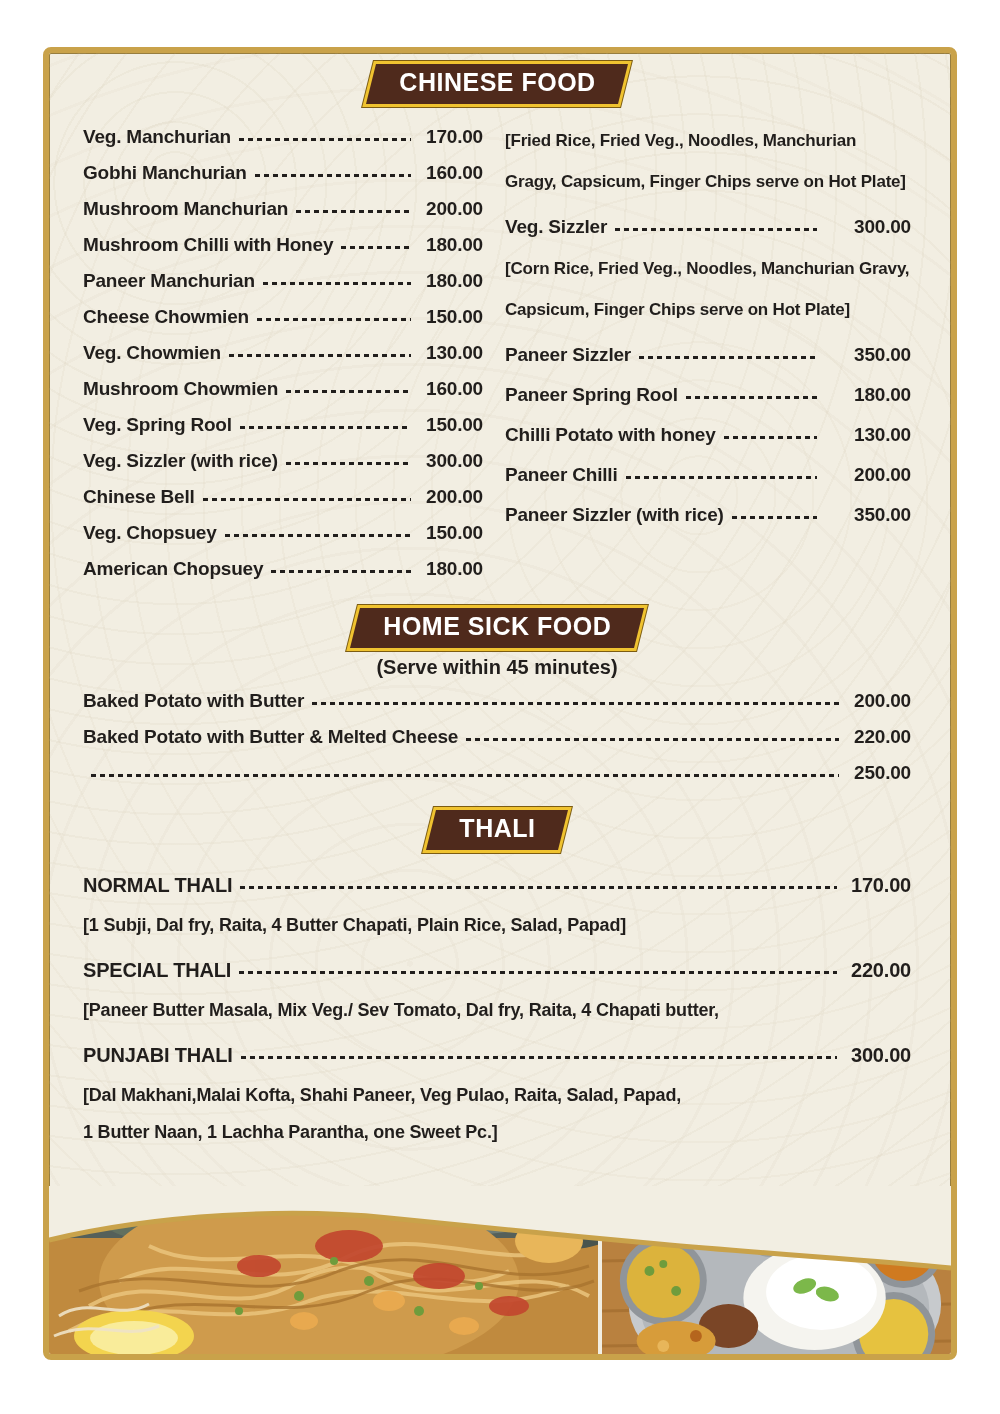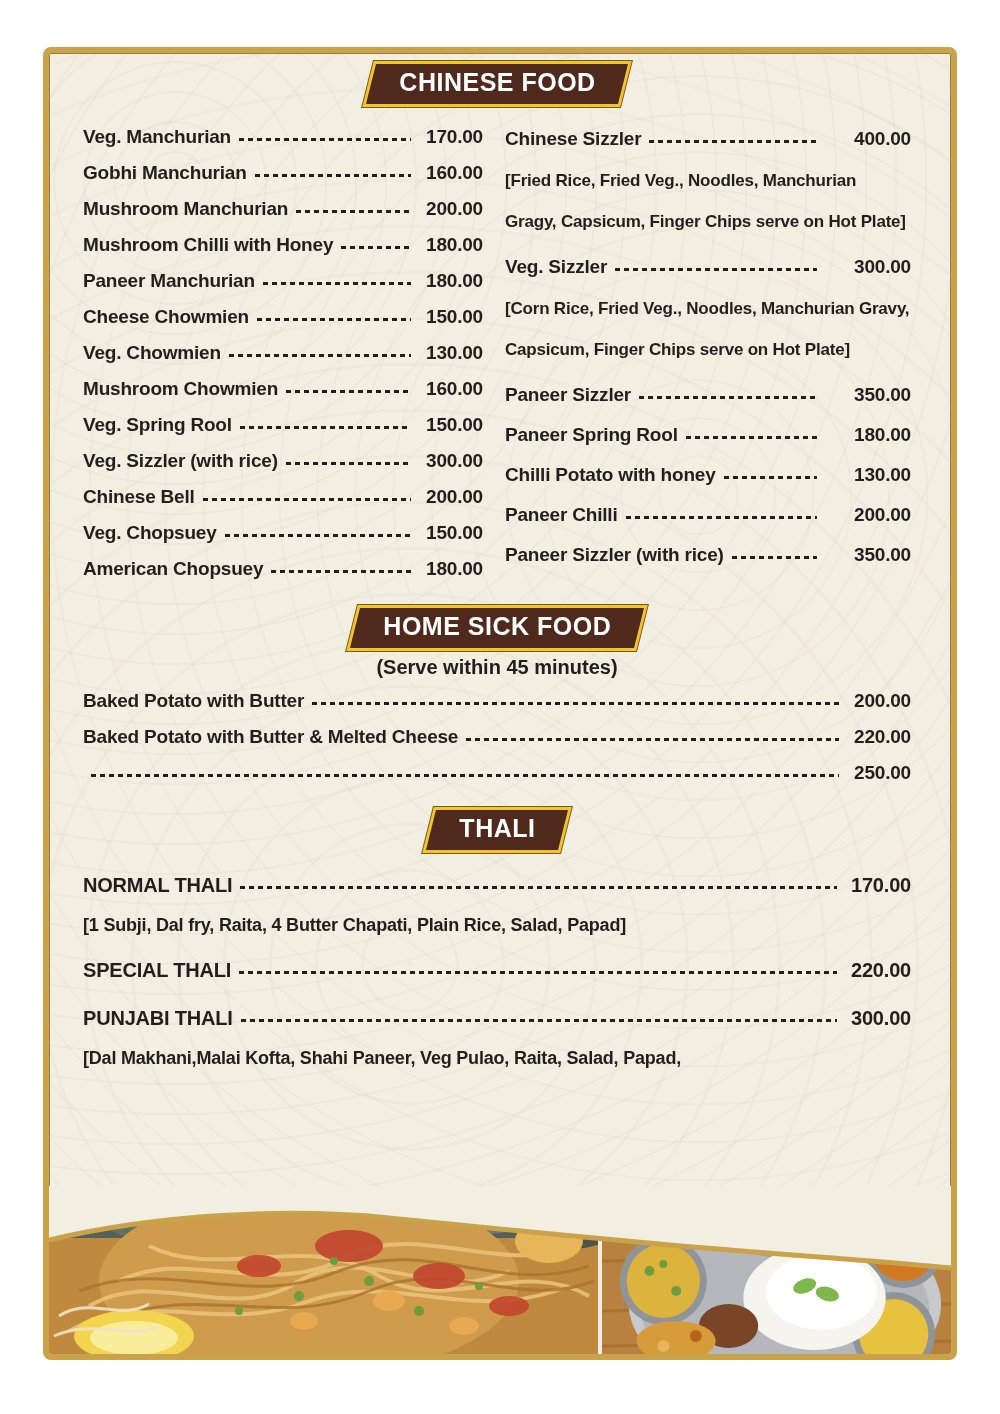--- a/index.html
+++ b/index.html
@@ -175,25 +175,20 @@
 
             <div class="row">
               <span class="nm">American Chopsuey</span>
               <span class="leader"></span>
               <span class="pr">180.00</span>
             </div>
           </div>
         <div class="col-right">
 
             <div class="item">
-              <div class="row">
-                <span class="nm">Chinese Sizzler</span>
-                <span class="leader"></span>
-                <span class="pr">400.00</span>
-              </div>
               <div class="desc">[Fried Rice, Fried Veg., Noodles, Manchurian Gragy, Capsicum, Finger Chips serve on Hot Plate]</div>
             </div>
 
             <div class="item">
               <div class="row">
                 <span class="nm">Veg. Sizzler</span>
                 <span class="leader"></span>
                 <span class="pr">300.00</span>
               </div>
               <div class="desc">[Corn Rice, Fried Veg., Noodles, Manchurian Gravy, Capsicum, Finger Chips serve on Hot Plate]</div>
@@ -293,29 +288,31 @@
             <div class="thali-desc">[1 Subji, Dal fry, Raita, 4 Butter Chapati, Plain Rice, Salad, Papad]</div>
 
           </div>
 
           <div class="thali-item">
             <div class="row">
               <span class="nm">SPECIAL THALI</span>
               <span class="leader"></span>
               <span class="pr">220.00</span>
             </div>
+            <div class="thali-desc">[Paneer Butter Masala, Mix Veg./ Sev Tomato, Dal fry, Raita, 4 Chapati butter,</div>
           </div>
 
           <div class="thali-item">
             <div class="row">
               <span class="nm">PUNJABI THALI</span>
               <span class="leader"></span>
               <span class="pr">300.00</span>
             </div>
             <div class="thali-desc">[Dal Makhani,Malai Kofta, Shahi Paneer, Veg Pulao, Raita, Salad, Papad,</div>
+            <div class="thali-desc">1 Butter Naan, 1 Lachha Parantha, one Sweet Pc.]</div>
           </div>
         </div>
     </div>
 
     <div class="photo-strip">
       <svg class="photo photo-left" role="img" viewBox="0 0 549 168" preserveAspectRatio="none" aria-label="chowmein noodles photo">
         <rect width="549" height="168" fill="#c08a3e"></rect>
         <rect width="549" height="52" fill="#55605a"></rect>
         <ellipse cx="430" cy="28" rx="60" ry="20" fill="#6d7b75"></ellipse>
         <ellipse cx="520" cy="45" rx="45" ry="18" fill="#49544e"></ellipse>

